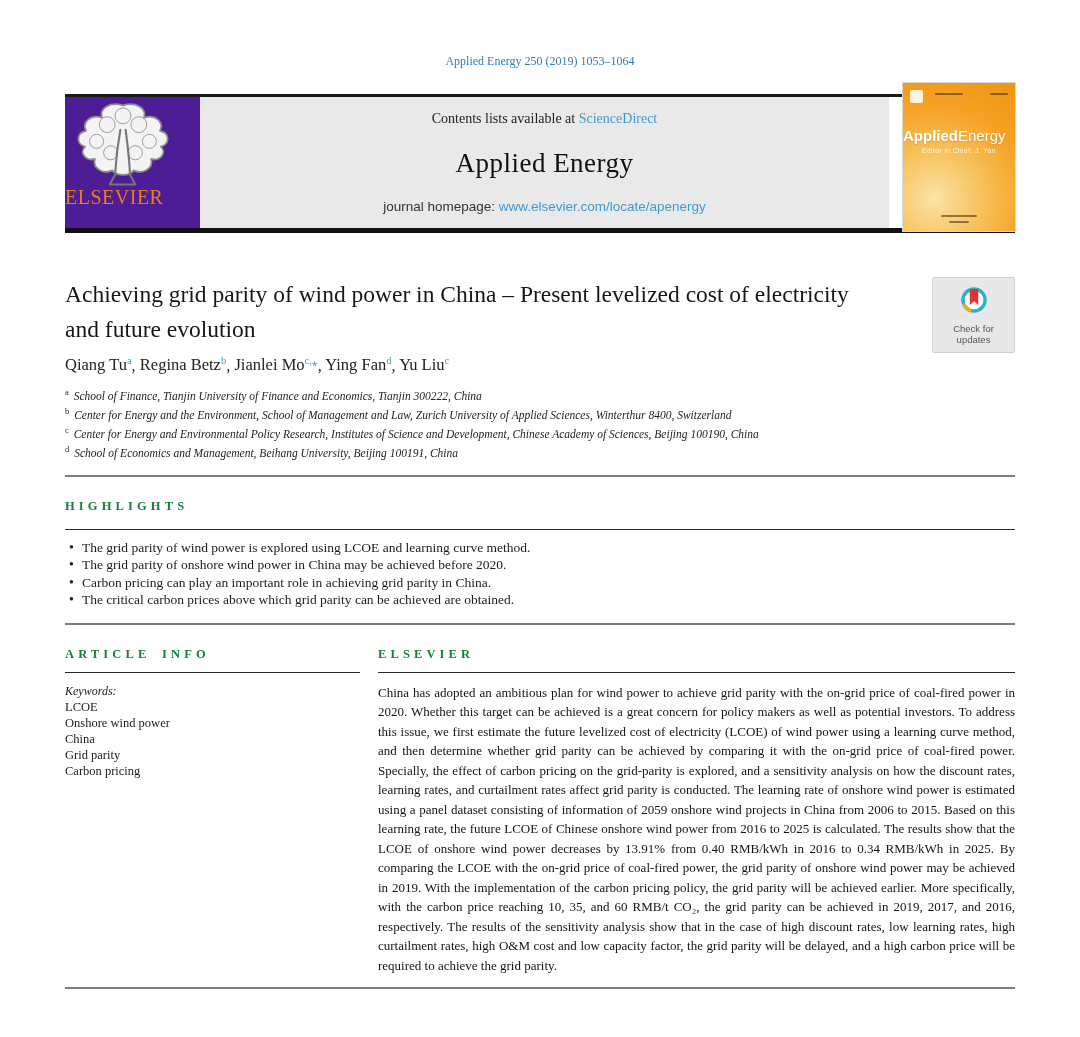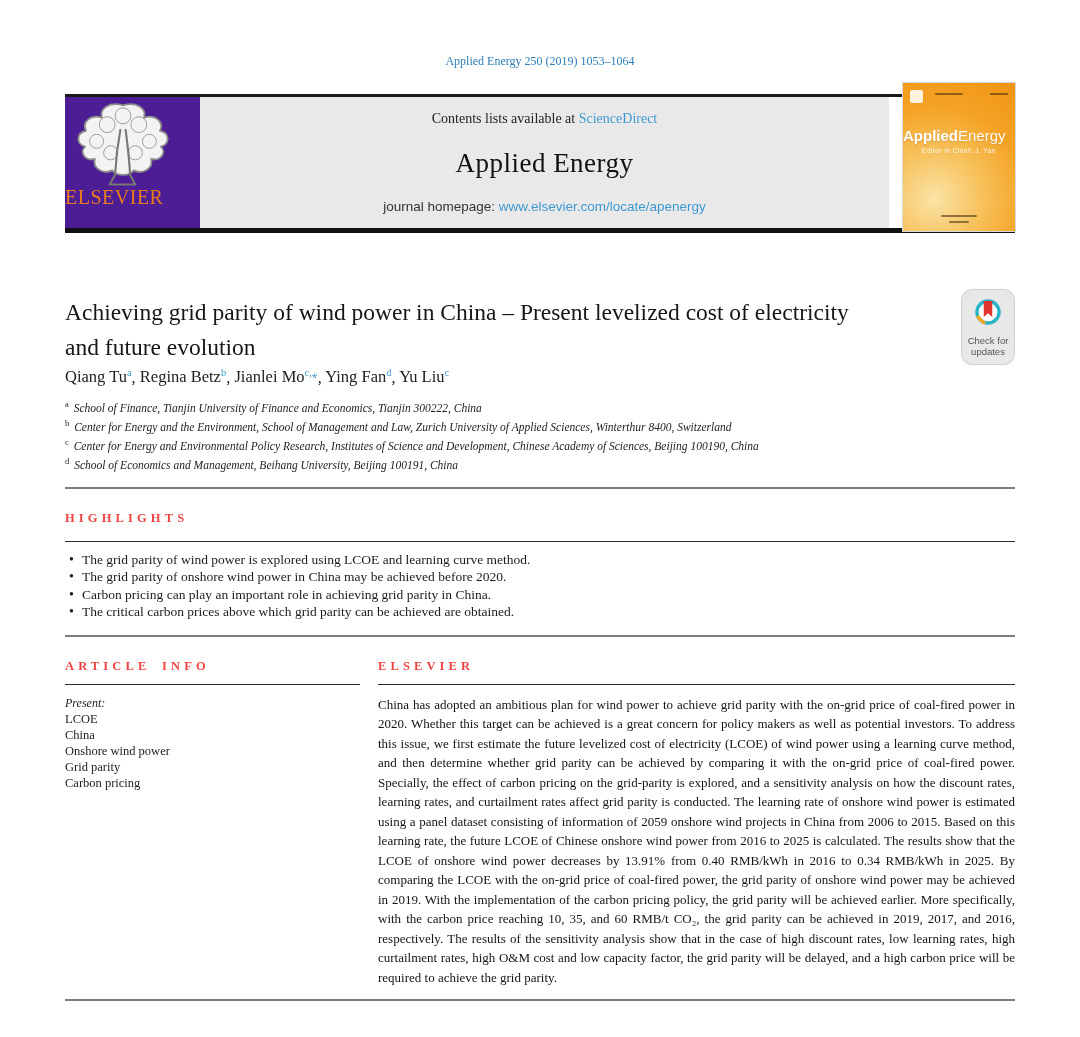--- a/index.html
+++ b/index.html
@@ -38,40 +38,40 @@
     radial-gradient(circle at 28% 78%, var(--cover-orange-light) 0%, #f7c35f 32%, #f5a325 65%, var(--cover-orange-dark) 100%);
     box-shadow:0 0 0 1px #d8d8d8;overflow:hidden;}
   .cover-chip{position:absolute;top:7px;left:7px;width:13px;height:13px;background:rgba(255,255,255,.85);border-radius:2px;}
   .cover-bar{position:absolute;background:rgba(60,40,10,.55);height:2px;border-radius:1px;}
   .cover-title{position:absolute;top:44px;left:0;right:12px;text-align:center;font-family:"Liberation Sans",sans-serif;color:#fff;font-size:15px;text-shadow:0 1px 2px rgba(0,0,0,.15);white-space:nowrap;}
   .cover-title .b{font-weight:700;}
   .cover-title .l{font-weight:300;opacity:.95;}
   .cover-subtitle{position:absolute;top:64px;left:0;right:0;text-align:center;font-family:"Liberation Sans",sans-serif;color:rgba(255,255,255,.9);font-size:6.5px;letter-spacing:.5px;}
 
   
-  .title-row{display:flex;margin-top:56px;align-items:flex-end;}
+  .title-row{display:flex;margin-top:44px;align-items:flex-start;}
   .article-title{font-size:23.5px;font-weight:400;line-height:1.48;width:820px;color:#161616;}
-  .check-badge{margin-left:auto;width:54px;background:#e8e8e8;border:1px solid #d0d0d0;border-radius:11px;padding:5px 4px 6px;text-align:center;cursor:pointer;text-decoration:none;display:block;}
+  .check-badge{margin-left:auto;width:83px;background:#e8e8e8;border:1px solid #d0d0d0;border-radius:2px;padding:5px 4px 6px;text-align:center;cursor:pointer;text-decoration:none;display:block;}
   .check-text{font-family:"Liberation Sans",sans-serif;font-size:9.5px;color:#555;line-height:1.2;margin-top:2px;}
 
   
   .authors{margin-top:0;font-size:16.5px;color:#222;}
   .authors sup{font-size:10.5px;}
   .sup-link{color:var(--link-blue);}
 
   
   .affiliations{margin-top:10px;}
   .affiliation{font-style:italic;font-size:11.5px;line-height:15px;color:#222;}
   .affiliation sup{font-style:normal;font-size:8.5px;margin-right:2px;}
 
   .rule-gray{border:none;border-top:2px solid #7d7d7d;margin-top:14px;}
   .rule-thin{border:none;border-top:1px solid #2a2a2a;}
 
   
-  .section-heading{font-size:12.5px;font-weight:700;letter-spacing:.33em;color:#ef4444;word-spacing:.35em;}
+  .section-heading{font-size:12.5px;font-weight:700;letter-spacing:.33em;color:#15803d;word-spacing:.35em;}
   .highlights-heading{margin-top:22px;}
   .highlights .rule-thin{margin-top:15px;}
   .highlights ul{list-style:none;margin-top:9px;padding-left:4px;}
   .highlights li{font-size:13.5px;line-height:17.6px;padding-left:13px;position:relative;}
   .highlights li::before{content:"\2022";position:absolute;left:0;top:0;font-size:14px;}
 
   
   .cols{display:flex;margin-top:22px;}
   .col-left{width:295px;margin-right:18px;flex:0 0 auto;}
   .col-right{flex:1;}
@@ -171,25 +171,25 @@
           <li>The critical carbon prices above which grid parity can be achieved are obtained.</li>
         </ul>
     </div>
 
     <hr class="rule-gray">
 
     <div class="cols">
       <div class="col-left">
         <div class="section-heading">ARTICLE INFO</div>
         <hr class="rule-thin">
-        <div class="keywords-label">Present:</div>
+        <div class="keywords-label">Keywords:</div>
         <div id="keywords-list">
             <div class="keyword">LCOE</div>
+            <div class="keyword">Onshore wind power</div>
             <div class="keyword">China</div>
-            <div class="keyword">Onshore wind power</div>
             <div class="keyword">Grid parity</div>
             <div class="keyword">Carbon pricing</div>
           </div>
       </div>
       <div class="col-right">
         <div class="section-heading">ELSEVIER</div>
         <hr class="rule-thin">
         <div class="abstract-text">China has adopted an ambitious plan for wind power to achieve grid parity with the on-grid price of coal-fired power in 2020. Whether this target can be achieved is a great concern for policy makers as well as potential investors. To address this issue, we first estimate the future levelized cost of electricity (LCOE) of wind power using a learning curve method, and then determine whether grid parity can be achieved by comparing it with the on-grid price of coal-fired power. Specially, the effect of carbon pricing on the grid-parity is explored, and a sensitivity analysis on how the discount rates, learning rates, and curtailment rates affect grid parity is conducted. The learning rate of onshore wind power is estimated using a panel dataset consisting of information of 2059 onshore wind projects in China from 2006 to 2015. Based on this learning rate, the future LCOE of Chinese onshore wind power from 2016 to 2025 is calculated. The results show that the LCOE of onshore wind power decreases by 13.91% from 0.40 RMB/kWh in 2016 to 0.34 RMB/kWh in 2025. By comparing the LCOE with the on-grid price of coal-fired power, the grid parity of onshore wind power may be achieved in 2019. With the implementation of the carbon pricing policy, the grid parity will be achieved earlier. More specifically, with the carbon price reaching 10, 35, and 60 RMB/t CO₂, the grid parity can be achieved in 2019, 2017, and 2016, respectively. The results of the sensitivity analysis show that in the case of high discount rates, low learning rates, high curtailment rates, high O&amp;M cost and low capacity factor, the grid parity will be delayed, and a high carbon price will be required to achieve the grid parity.</div>
       </div>
     </div>

